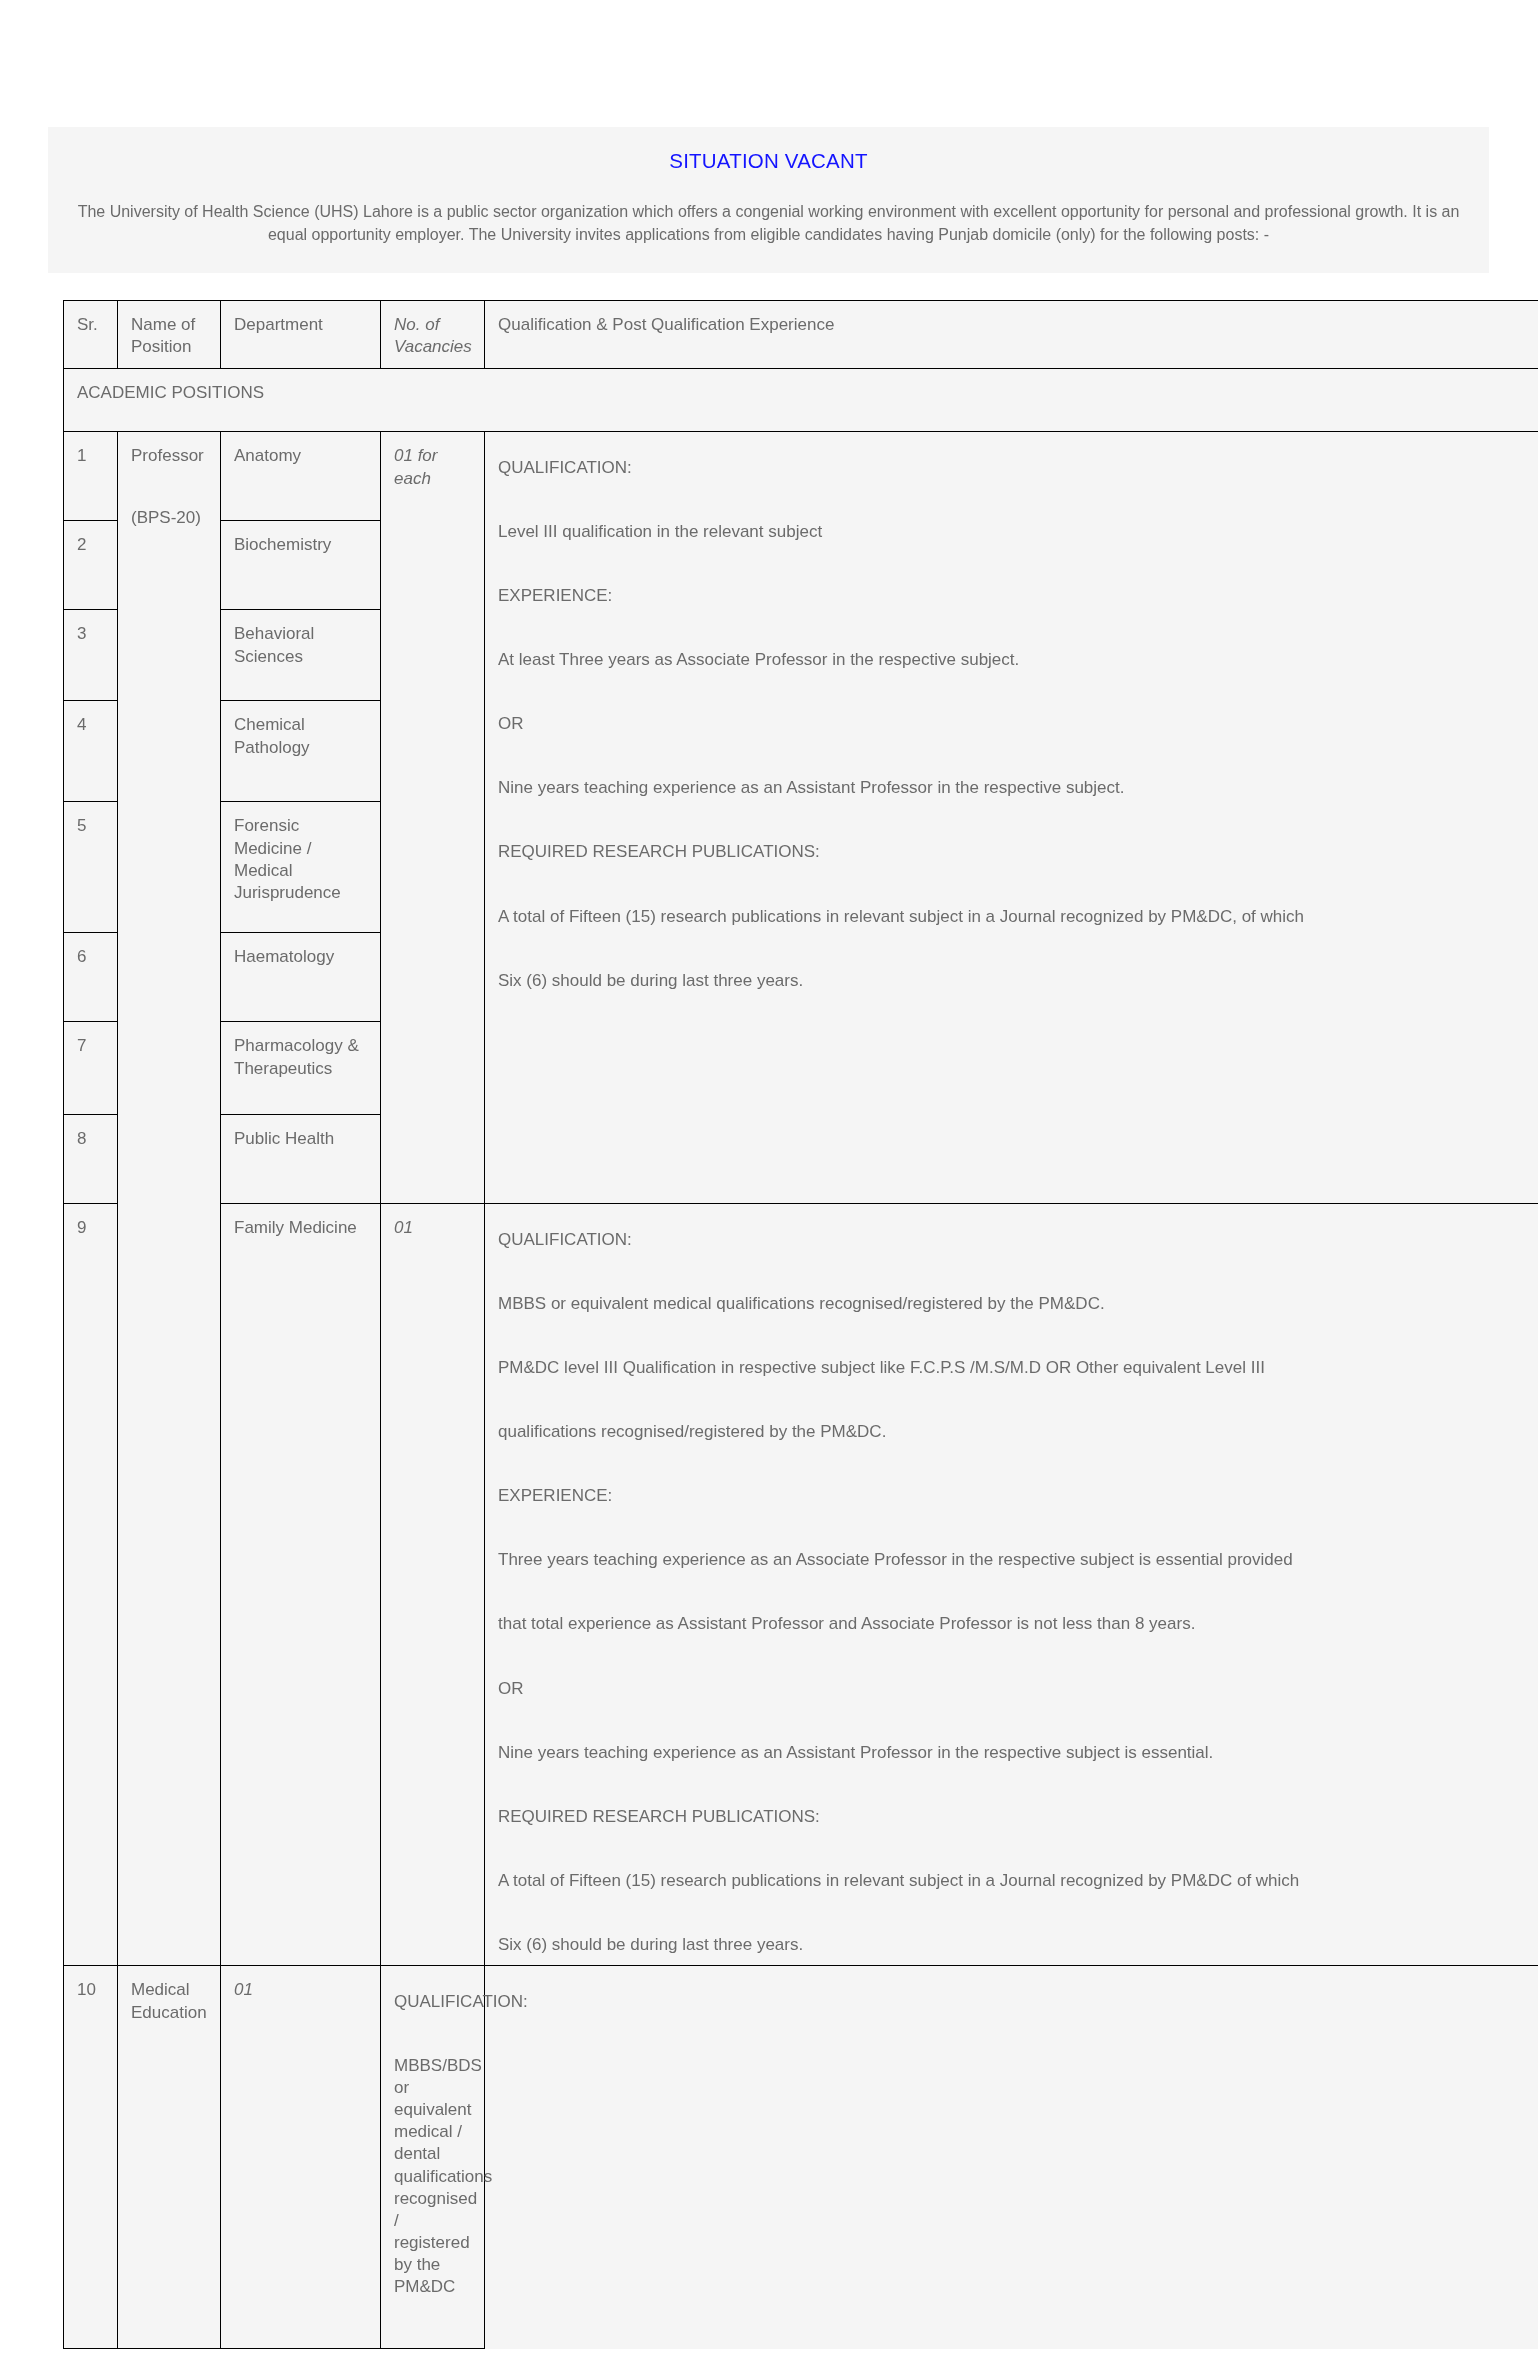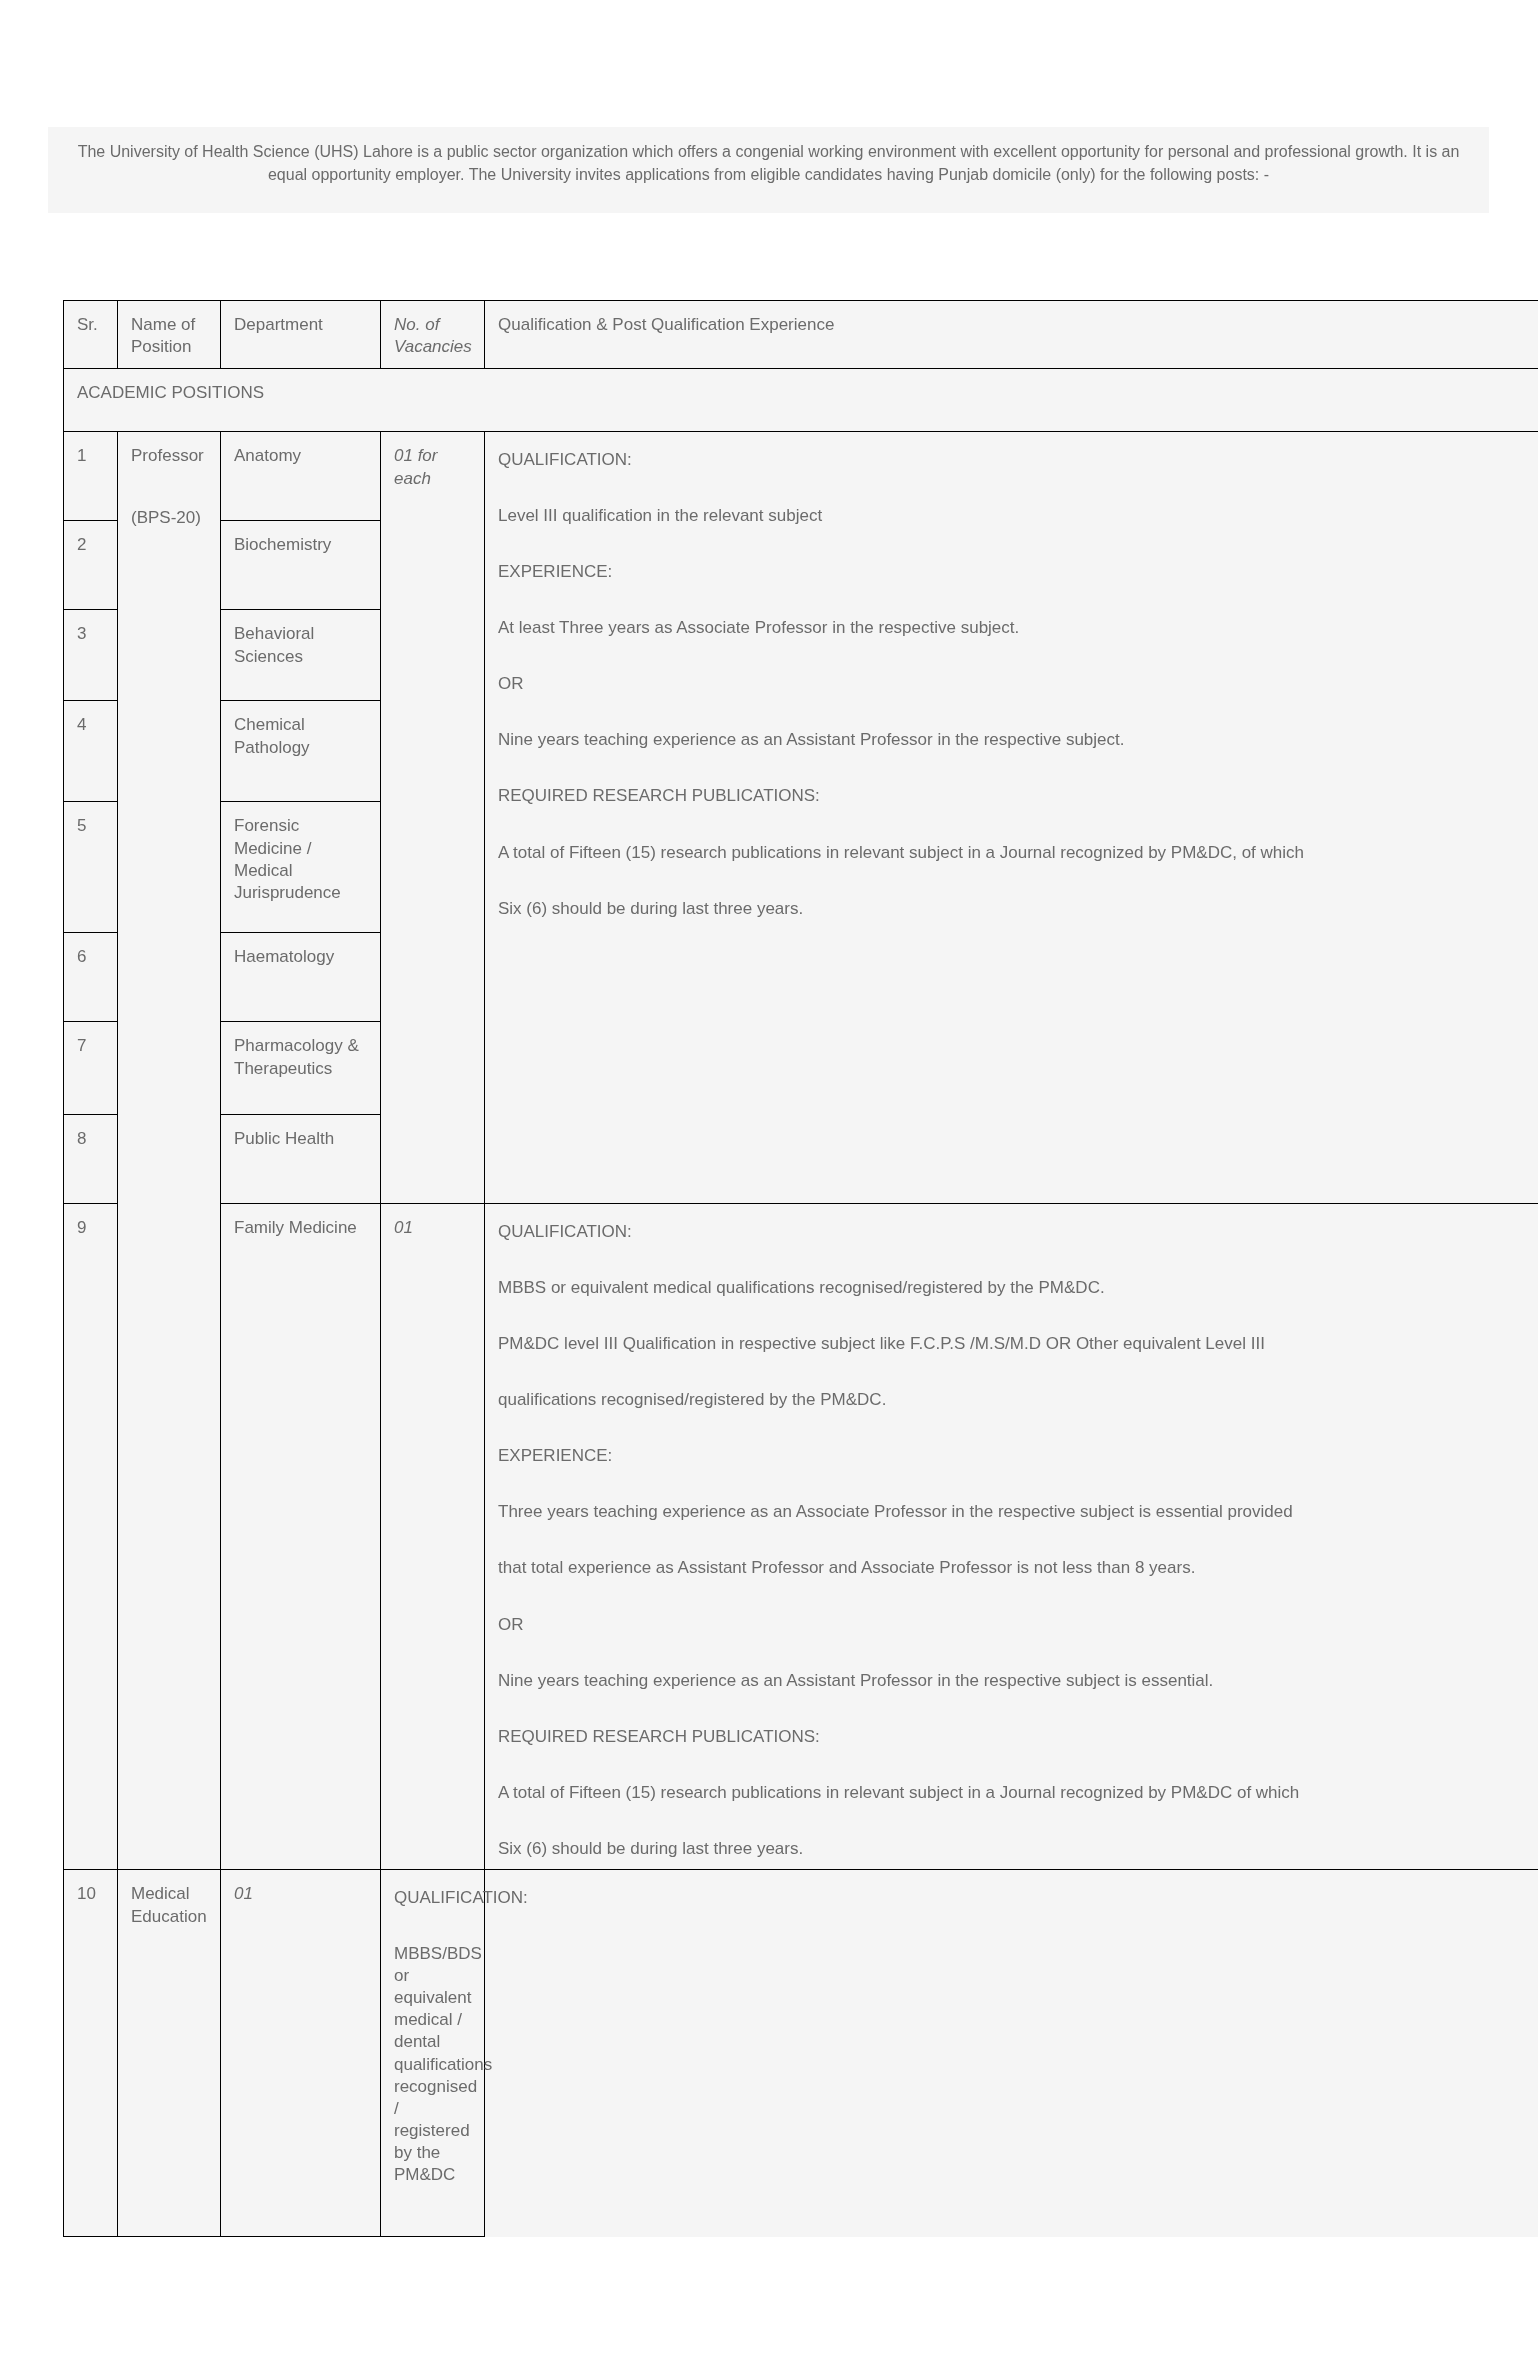--- a/index.html
+++ b/index.html
@@ -82,21 +82,21 @@
   td.mid { vertical-align: middle; }
 
   .section-row td {
     height: 63px;
     padding-top: 18.6px;
     font-size: 17.7px;
   }
 
   
   .qual p {
-    margin: 0 0 0 0;
+    margin: 8px 0 0 0;
     padding: 0;
     line-height: 1.3;
   }
   .qual .sp { height: 34px; }
 
   .qual-block { padding-top: 3.7px; }
 
   
   .r1 { height: 89px; }
   .r2 { height: 89px; }
@@ -111,20 +111,21 @@
   .pos-cell { vertical-align: bottom; padding-bottom: 17px; }
 
   .pos-line2 { display: block; margin-top: 39px; }
 </style>
 </head>
 <body>
 
 <div class="page">
 
   <div class="banner">
+    <div class="banner-title">SITUATION VACANT</div>
     <div class="banner-body">The University of Health Science (UHS) Lahore is a public sector organization which offers a congenial working environment with excellent opportunity for personal and professional growth. It is an equal opportunity employer. The University invites applications from eligible candidates having Punjab domicile (only) for the following posts: -</div>
   </div>
 
   <div class="tbl-wrap">
     <table class="jobs">
 
       <tbody>
           <tr class="hdr">
         <td class="c-sr">Sr.</td>
         <td class="c-pos">Name of Position</td>

